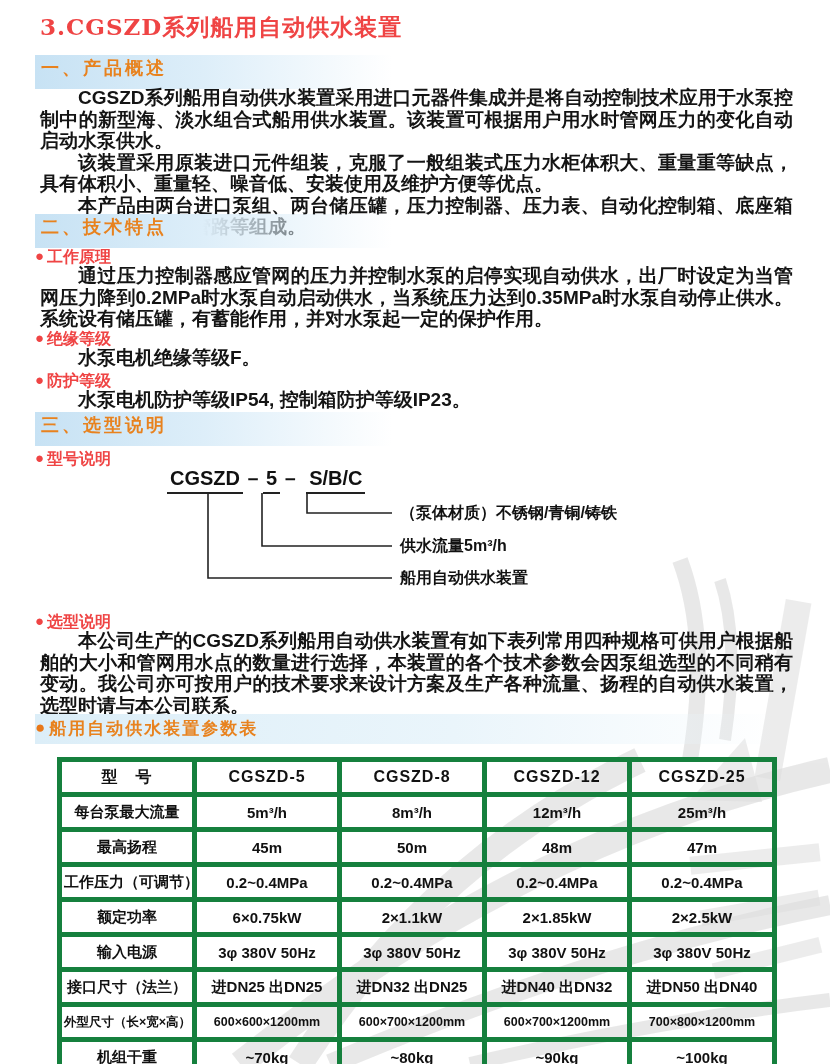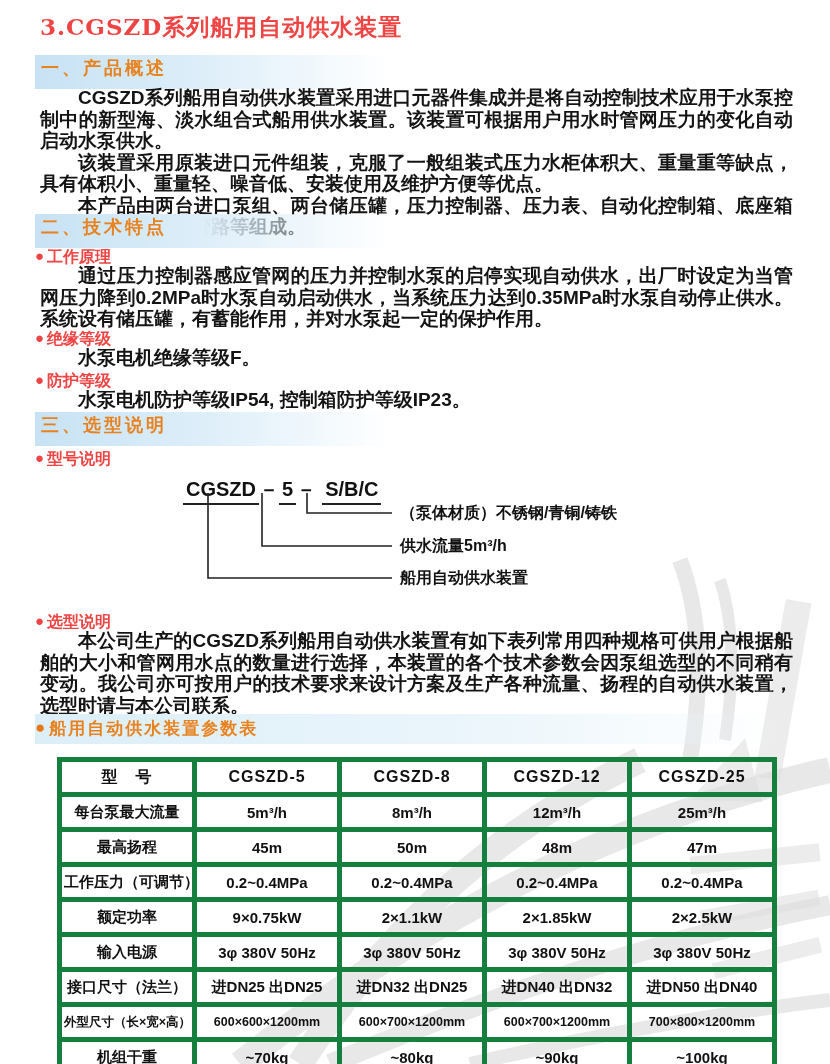--- a/index.html
+++ b/index.html
@@ -21,21 +21,21 @@
   .param-bar{position:absolute;left:35px;top:714px;width:760px;height:30px;
              background:linear-gradient(90deg,#dceef8 0%,#eaf5fb 55%,rgba(255,255,255,0) 98%);}
   .param-bar .dot{color:#e87718;font-size:17px;margin-right:4px;vertical-align:1px;}
   .param-bar span.lbl{color:#e8821e;font-size:17px;font-weight:bold;letter-spacing:2px;line-height:30px;text-align:center;}
 
   .textblock{position:absolute;left:40px;width:753px;}
   .body{font-size:19px;line-height:21.5px;font-weight:bold;color:#141414;
         text-align:justify;margin:0;text-indent:2em;}
 
   .diagram{position:absolute;left:0;top:465px;width:830px;height:140px;}
-  .model-line{position:absolute;left:183px;top:0;font-size:20px;font-weight:bold;color:#111;white-space:nowrap;margin-top:11px;}
+  .model-line{position:absolute;left:167px;top:0;font-size:20px;font-weight:bold;color:#111;white-space:nowrap;}
   .model-line .u{border-bottom:2px solid #222;padding:0 3px 3px 3px;}
   .model-line .sp{margin-left:6px;}
   .note{position:absolute;left:400px;font-size:16px;font-weight:bold;color:#111;white-space:nowrap;}
   .connectors{position:absolute;left:0;top:0;}
 
   table.params{position:absolute;left:57px;top:757px;width:715px;border-collapse:collapse;
                table-layout:fixed;background:transparent;}
   table.params td{border:5px solid #15803d;text-align:center;vertical-align:middle;
                   font-weight:bold;font-size:15px;color:#111;height:30px;padding:0 2px;
                   background:transparent;white-space:nowrap;margin-left:17px;}
@@ -170,21 +170,21 @@
       </tr>
       <tr>
         <td>工作压力（可调节）</td>
         <td>0.2~0.4MPa</td>
         <td>0.2~0.4MPa</td>
         <td>0.2~0.4MPa</td>
         <td>0.2~0.4MPa</td>
       </tr>
       <tr>
         <td>额定功率</td>
-        <td>9×0.75kW</td>
+        <td>6×0.75kW</td>
         <td>2×1.1kW</td>
         <td>2×1.85kW</td>
         <td>2×2.5kW</td>
       </tr>
       <tr>
         <td>输入电源</td>
         <td>3φ 380V 50Hz</td>
         <td>3φ 380V 50Hz</td>
         <td>3φ 380V 50Hz</td>
         <td>3φ 380V 50Hz</td>

